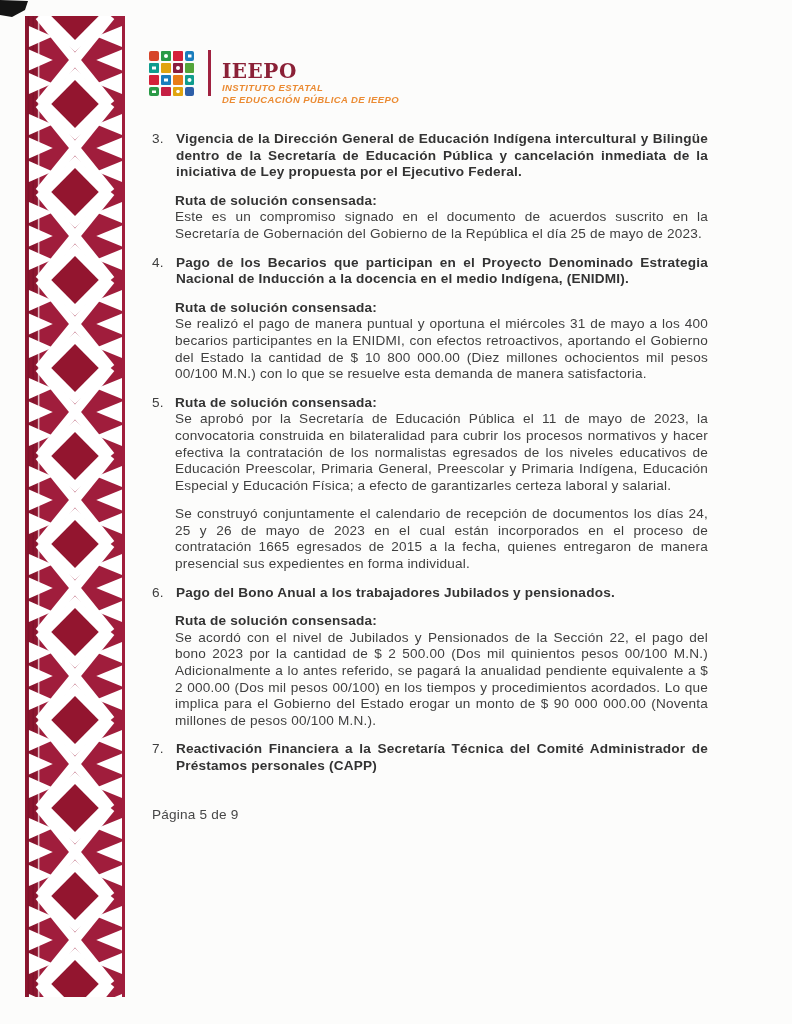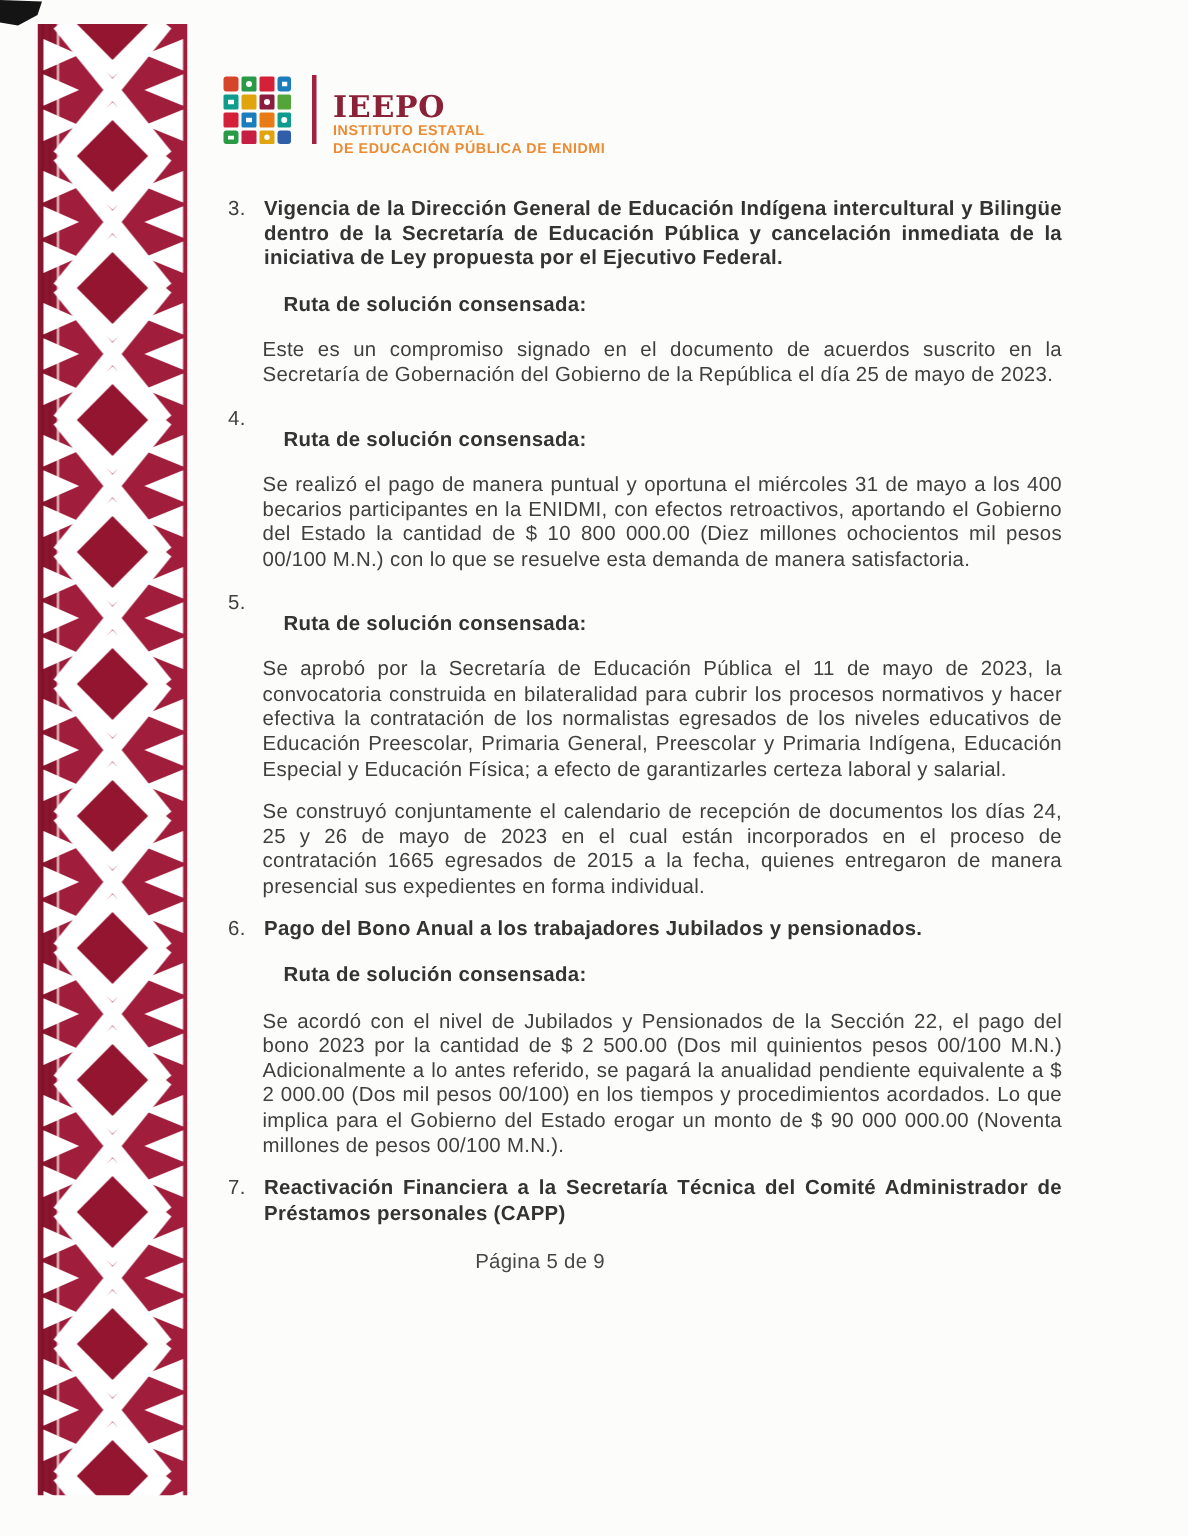--- a/index.html
+++ b/index.html
@@ -27,39 +27,39 @@
   }
   .brand-tagline{
     font-size:7px;font-weight:bold;color:#ec8723;letter-spacing:2.6px;margin-top:1px;white-space:nowrap;
   }
   .head-divider{width:3px;height:46px;background:#a02240;margin:0 11px 0 13px;flex:none;}
   .org{display:flex;flex-direction:column;justify-content:center;}
   .org-acronym{
     font-family:"DejaVu Serif", serif;font-weight:bold;font-size:20px;line-height:21px;
     color:#8b2137;letter-spacing:0.5px;margin-top:21px;
   }
-  .org-sub{font-size:9.5px;font-weight:bold;color:#eb8b33;letter-spacing:0.4px;line-height:12px;white-space:nowrap;}
+  .org-sub{font-size:9.5px;font-weight:bold;color:#eb8b33;letter-spacing:0.4px;line-height:12px;white-space:nowrap;font-style:italic;}
 
   
   .doc{
     position:absolute;left:152px;top:131px;width:556px;
     font-size:13.6px;line-height:16.6px;letter-spacing:0.2px;color:#3f3f3f;
   }
   .item{display:flex;margin-bottom:12px;}
   .num{flex:none;width:23px;color:#3f3f3f;}
   .content{flex:1;min-width:0;}
   .title{font-weight:bold;color:#333;text-align:justify;margin:0 0 12px 1px;}
-  .ruta{font-weight:bold;color:#333;margin:14px;}
+  .ruta{font-weight:bold;color:#333;margin:0;}
   .para{text-align:justify;margin:0;}
   .para + .para{margin-top:12px;}
   .item:last-of-type{margin-bottom:0;}
 
   
   .footer{
-    position:relative;margin-top:4px;padding-right:140px;text-align:center;
+    position:relative;margin-top:20px;padding-right:140px;
     font-size:13.6px;color:#474747;letter-spacing:0.2px;
   }
 </style>
 </head>
 <body>
 
 <div class="page">
 
   <svg class="corner-mark" width="32" height="20" viewBox="0 0 32 20">
     <polygon points="0,0 28,1 25,10 12,17 0,15" fill="#141414"></polygon>
@@ -129,38 +129,39 @@
         <circle cx="41.5" cy="30" r="2" fill="#ffffff"></circle>
         <circle cx="30" cy="41.5" r="1.8" fill="#ffffff"></circle>
         <rect x="40" y="4.5" width="3.5" height="3" fill="#ffffff"></rect>
         <rect x="4" y="40.5" width="4" height="2.5" fill="#ffffff"></rect>
       </g>
     </svg>
     <div class="head-divider"></div>
     <div class="org">
       <div class="org-acronym">IEEPO</div>
       <div class="org-sub">INSTITUTO ESTATAL</div>
-      <div class="org-sub">DE EDUCACIÓN PÚBLICA DE ENIDMI</div>
+      <div class="org-sub">DE EDUCACIÓN PÚBLICA DE IEEPO</div>
     </div>
   </header>
 
   <main class="doc">
 
     <section class="item">
       <div class="num">3.</div>
       <div class="content">
         <p class="title">Vigencia de la Dirección General de Educación Indígena intercultural y Bilingüe dentro de la Secretaría de Educación Pública y cancelación inmediata de la iniciativa de Ley propuesta por el Ejecutivo Federal.</p>
         <p class="ruta">Ruta de solución consensada:</p>
         <p class="para">Este es un compromiso signado en el documento de acuerdos suscrito en la Secretaría de Gobernación del Gobierno de la República el día 25 de mayo de 2023.</p>
       </div>
     </section>
 
     <section class="item">
       <div class="num">4.</div>
       <div class="content">
+        <p class="title">Pago de los Becarios que participan en el Proyecto Denominado Estrategia Nacional de Inducción a la docencia en el medio Indígena, (ENIDMI).</p>
         <p class="ruta">Ruta de solución consensada:</p>
         <p class="para">Se realizó el pago de manera puntual y oportuna el miércoles 31 de mayo a los 400 becarios participantes en la ENIDMI, con efectos retroactivos, aportando el Gobierno del Estado la cantidad de $ 10 800 000.00 (Diez millones ochocientos mil pesos 00/100 M.N.) con lo que se resuelve esta demanda de manera satisfactoria.</p>
       </div>
     </section>
 
     <section class="item">
       <div class="num">5.</div>
       <div class="content">
         <p class="ruta">Ruta de solución consensada:</p>
         <p class="para">Se aprobó por la Secretaría de Educación Pública el 11 de mayo de 2023, la convocatoria construida en bilateralidad para cubrir los procesos normativos y hacer efectiva la contratación de los normalistas egresados de los niveles educativos de Educación Preescolar, Primaria General, Preescolar y Primaria Indígena, Educación Especial y Educación Física; a efecto de garantizarles certeza laboral y salarial.</p>

